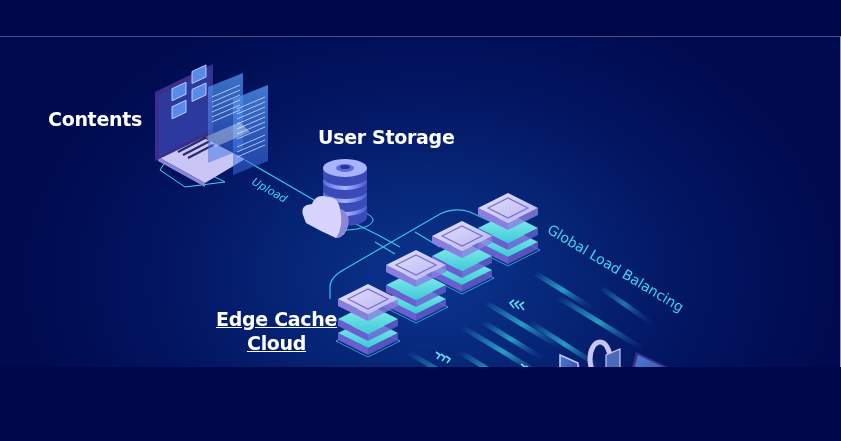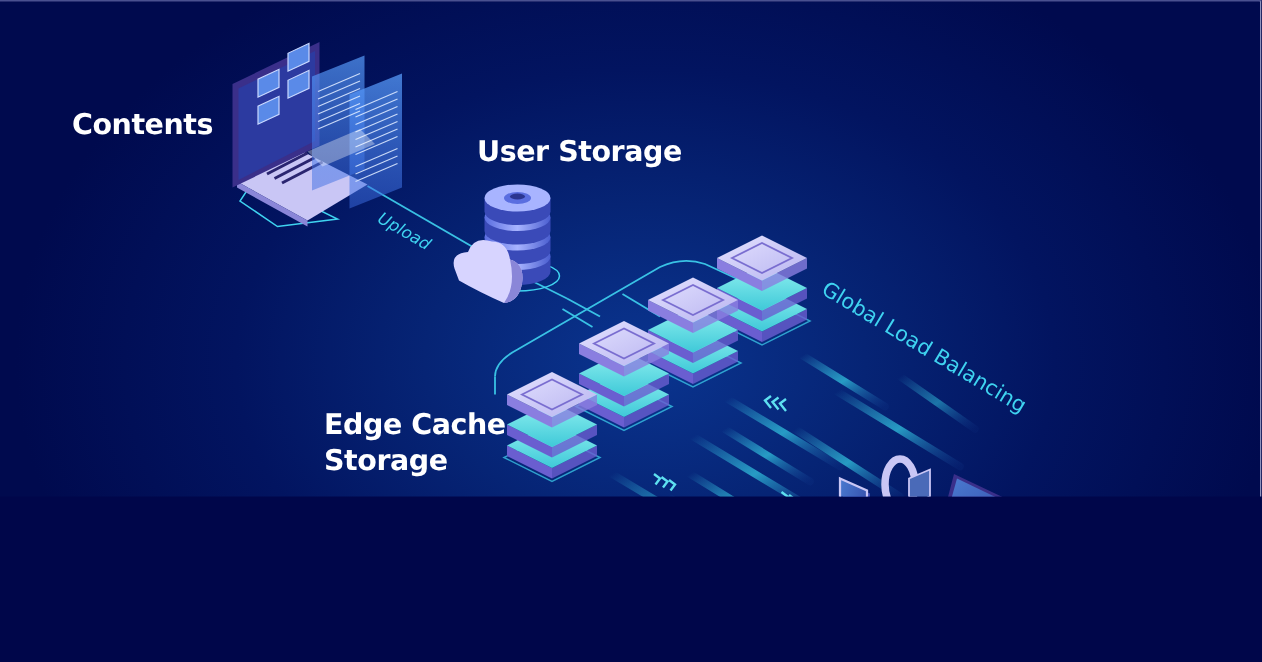--- a/index.html
+++ b/index.html
@@ -7,20 +7,21 @@
     width: 841px; height: 441px; overflow: hidden;
     font-family: "DejaVu Sans", sans-serif;
     background: #00064a;
   }
   .canvas {
     position: relative; width: 841px; height: 331px; overflow: hidden;
     background: radial-gradient(ellipse 420px 300px at 430px 240px, #0a3590 0%, #062475 35%, #021460 65%, #000a4e 100%);
     border-top: 1px solid #4a5190;
     border-right: 1px solid #8f93bd;
     box-sizing: border-box;
+    margin-top: 36px;
   }
   .label {
     position: absolute; color: #ffffff; font-weight: bold;
     font-size: 19px; line-height: 24px; letter-spacing: -0.3px;
     font-family: "DejaVu Sans", sans-serif;
   }
   .cyan-label {
     position: absolute; color: #3fd3f0; font-size: 13px;
     font-family: "DejaVu Sans", sans-serif; white-space: nowrap;
     transform-origin: left top;
@@ -259,23 +260,23 @@
       </g>
     </g>
   </svg>
 
   <div class="label" style="left:48px; top:70px;">
     <div>Contents</div>
   </div>
 
   <div class="label" style="left:318px; top:88px;">User Storage</div>
 
-  <div class="label" style="left:216px; top:270px; text-align:left;">
+  <div class="label" style="left:216px; top:270px; text-align:center;text-decoration:underline;">
     <div>Edge Cache</div>
-    <div>Storage</div>
+    <div>Cloud</div>
   </div>
 
 
   <div class="cyan-label" style="left:256px; top:138px; transform: rotate(30deg); font-size:11px; font-style:italic;">Upload</div>
 
   <div class="cyan-label" style="left:553px; top:184px; transform: rotate(31deg); font-size:14px;">Global Load Balancing</div>
 
 </div>
 
 </body></html>

